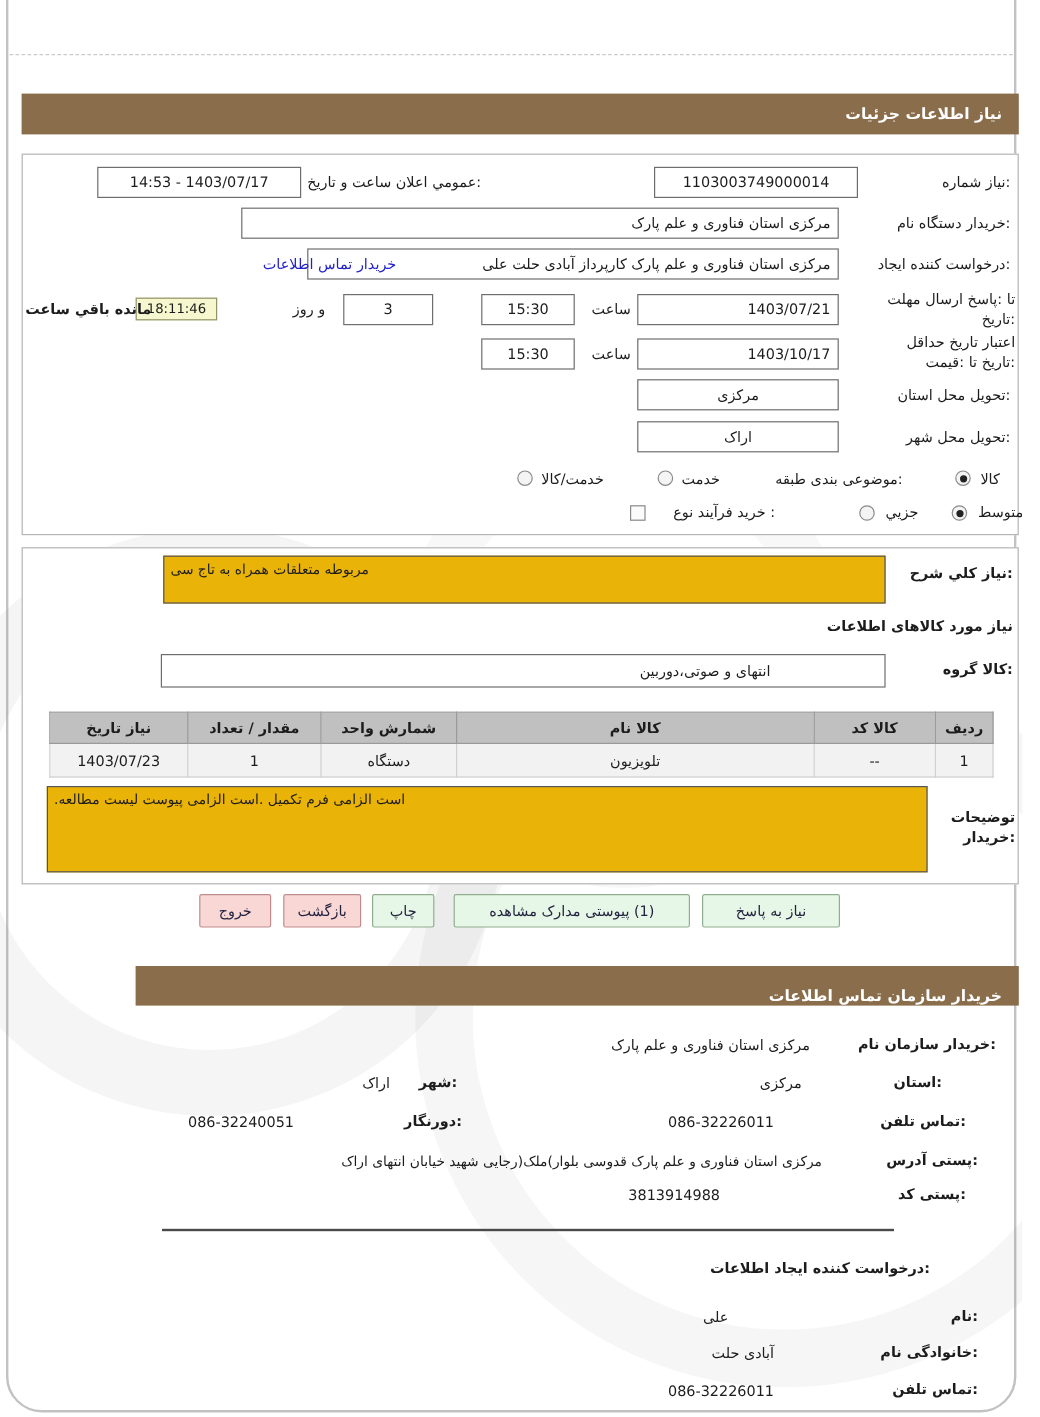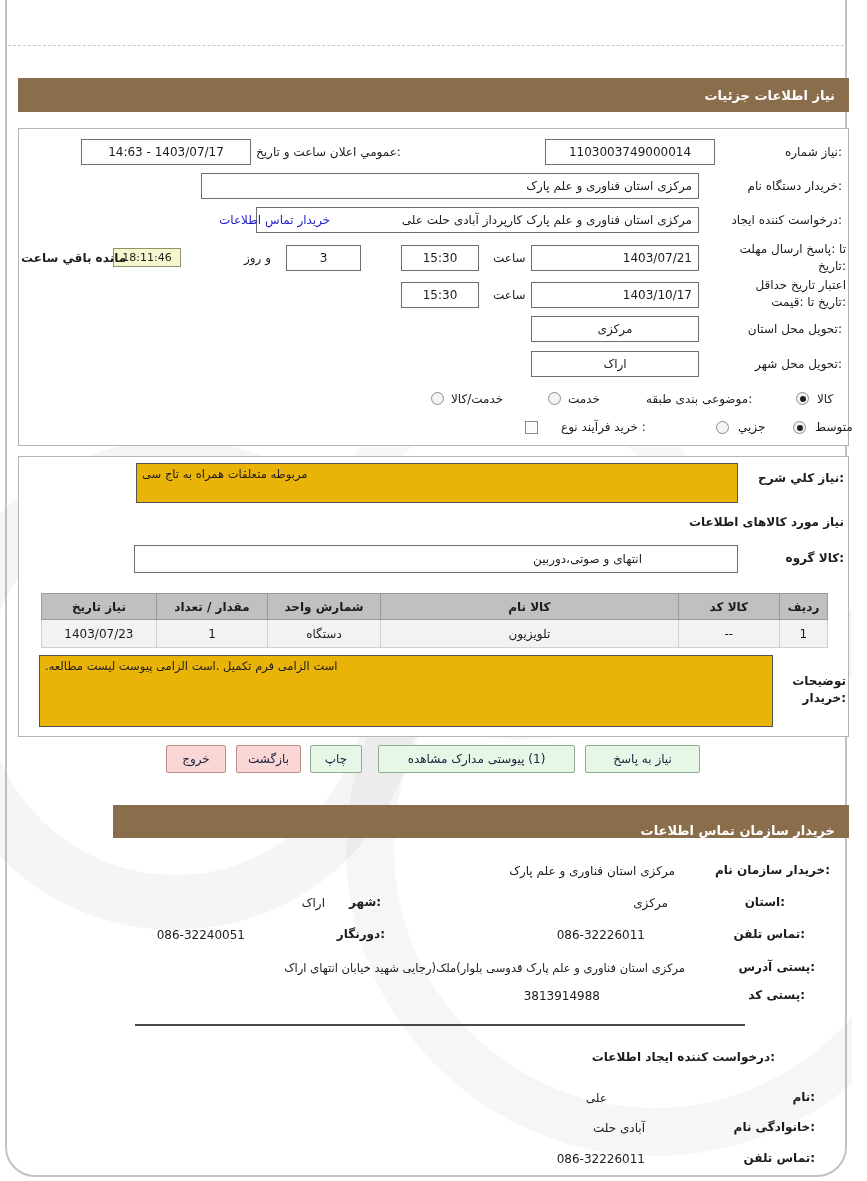--- a/index.html
+++ b/index.html
@@ -50,21 +50,21 @@
   </div>
 
   <div class="panel" style="left:18px;top:128px;width:831px;height:318px;">
 
     <span class="lbl" style="right:6px;top:16px;">شماره ‎نیاز:‎</span>
     <div class="ibox center" style="left:510px;top:10px;width:170px;margin-left:16px;">
       <span>1103003749000014</span>
     </div>
     <span class="lbl" style="left:237px;top:16px;">تاریخ ‎و ‎ساعت ‎اعلان ‎عمومي:‎</span>
     <div class="ibox center" style="left:62px;top:10px;width:170px;">
-      <span>14:‎63 - ‎1403/‎07/‎17</span>
+      <span>14:‎53 - ‎1403/‎07/‎17</span>
     </div>
 
     <span class="lbl" style="right:6px;top:50px;">نام ‎دستگاه ‎خریدار:‎</span>
     <div class="ibox" style="left:182px;top:44px;width:498px;">
       <span>پارک ‎علم ‎و ‎فناوری ‎استان ‎مرکزی</span>
     </div>
 
     <span class="lbl" style="right:6px;top:84px;">ایجاد ‎کننده ‎درخواست:‎</span>
     <div class="ibox" style="left:237px;top:78px;width:443px;">
       <span>علی ‎حلت ‎آبادی ‎کارپرداز ‎پارک ‎علم ‎و ‎فناوری ‎استان ‎مرکزی</span>

